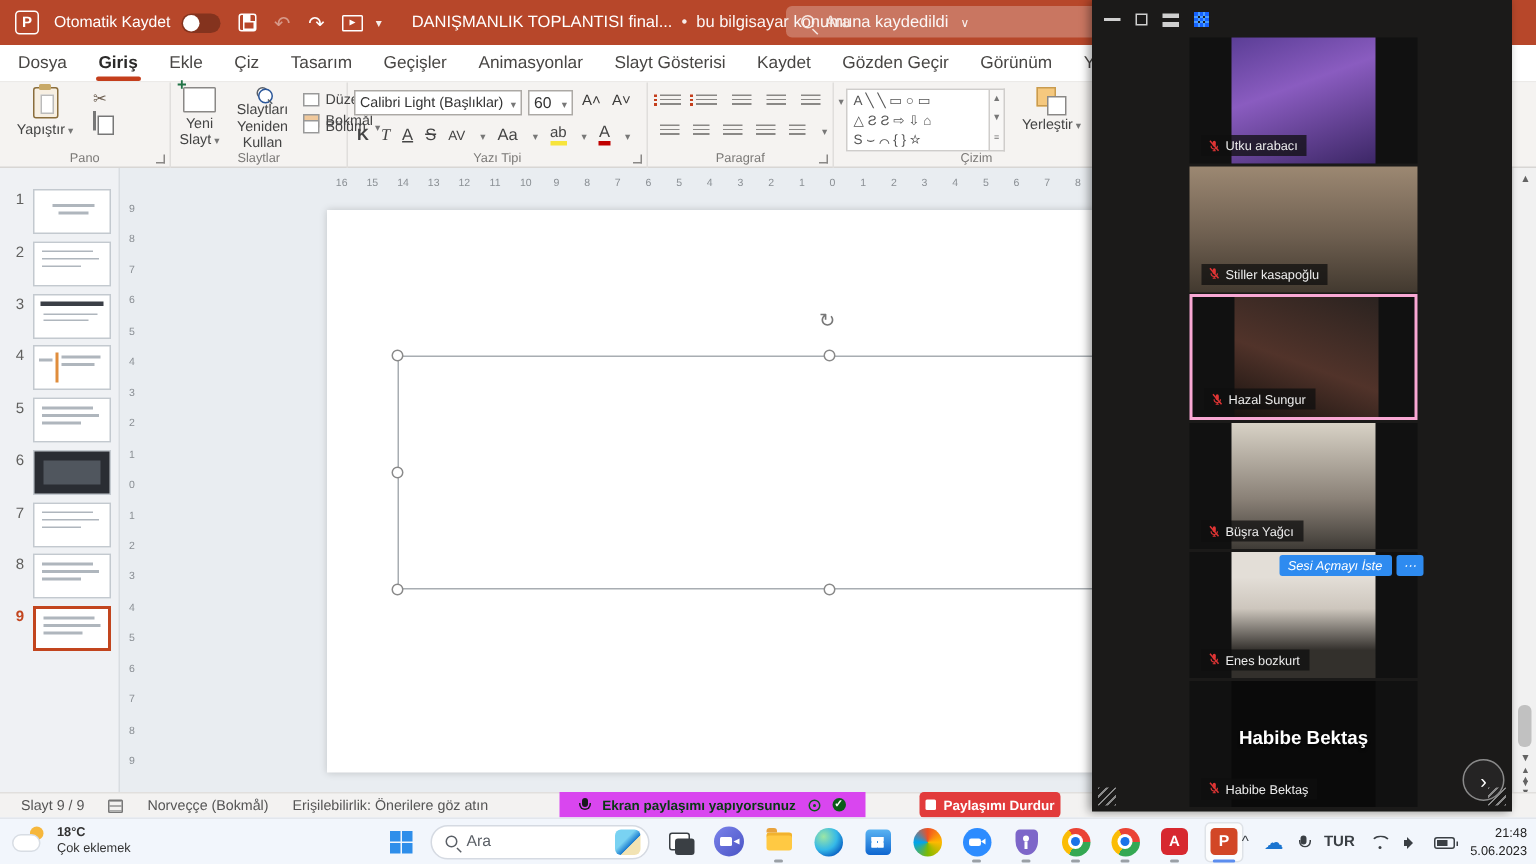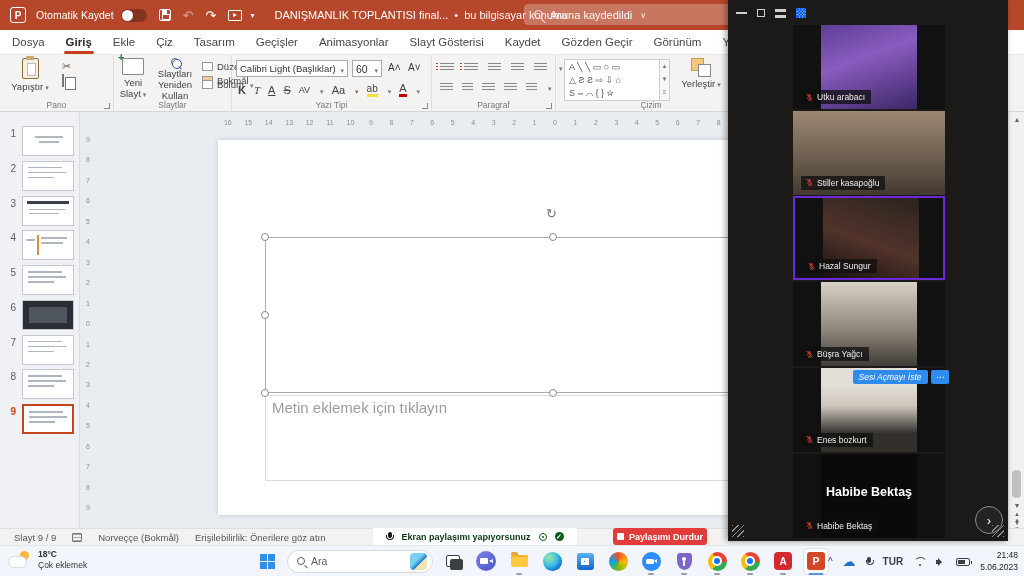--- a/index.html
+++ b/index.html
@@ -101,40 +101,40 @@
   .handle{position:absolute;width:8px;height:8px;border-radius:50%;background:#fff;border:1px solid #8a8a8a;}
   .rotate{position:absolute;left:546px;top:206px;font-size:13px;color:#777;}
 
   .vscroll{position:absolute;left:1008px;top:112px;width:16px;height:416px;background:#F1F1F1;border-left:1px solid #E2E2E2;font-size:7px;color:#636363;text-align:center;}
   .vthumb{position:absolute;left:3px;top:358px;width:9px;height:28px;background:#C1C1C1;border-radius:4px;}
   .vs{position:absolute;left:0;width:16px;line-height:8px;}
 
   
   .statusbar{position:absolute;left:0;top:528px;width:1024px;height:17px;background:#F3F2F1;border-top:1px solid #E1DFDD;display:flex;align-items:center;gap:16px;padding-left:14px;font-size:9.5px;color:#555;}
   .sb-ico{width:10px;height:9px;border:1px solid #777;border-radius:1px;background:repeating-linear-gradient(#aaa 0 1px,transparent 1px 3px);}
-  .share-green{position:absolute;left:373px;top:528px;width:204px;height:17px;background:#ffffff;display:flex;align-items:center;justify-content:center;gap:8px;font-size:9px;font-weight:bold;color:#083A12;}
+  .share-green{position:absolute;left:373px;top:528px;width:204px;height:17px;background:#d946ef;display:flex;align-items:center;justify-content:center;gap:8px;font-size:9px;font-weight:bold;color:#083A12;}
   .ring{width:8px;height:8px;border:1.3px solid #0B5C18;border-radius:50%;position:relative;}
   .ring:after{content:"";position:absolute;left:2px;top:2px;width:2px;height:2px;border-radius:50%;background:#0B5C18;}
   .gcheck{width:9px;height:9px;border-radius:50%;background:#0B5C18;color:#fff;font-size:7px;line-height:9px;text-align:center;font-weight:bold;}
   .stop-btn{position:absolute;left:613px;top:528px;width:94px;height:17px;background:#E23B3B;border-radius:3px;display:flex;align-items:center;justify-content:center;gap:5px;font-size:9px;font-weight:bold;color:#fff;}
   .stopsq{width:7px;height:7px;background:#fff;border-radius:1px;}
 
   
   .meet{position:absolute;left:728px;top:0;width:280px;height:541px;background:#1B1A19;box-shadow:-2px 0 6px rgba(0,0,0,.4);}
   .meet-controls{position:absolute;left:8px;top:7px;display:flex;align-items:center;gap:10px;height:12px;}
   .mc-min{width:11px;height:2px;background:#CFCFCF;}
   .mc-sq{width:8px;height:8px;border:1.5px solid #CFCFCF;}
   .mc-rows{width:11px;height:9px;background:repeating-linear-gradient(#CFCFCF 0 3px,transparent 3px 6px);}
   .mc-grid{width:10px;height:10px;background:
     repeating-linear-gradient(90deg,#4A9EFF 0 2.6px,transparent 2.6px 3.7px),
     repeating-linear-gradient(#4A9EFF 0 2.6px,transparent 2.6px 3.7px);background-blend-mode:multiply;}
   .tile{position:absolute;left:65px;width:152px;height:84px;background:#111;overflow:visible;}
   .tile .vid{position:absolute;top:0;bottom:0;left:28px;width:96px;}
   .tile.full .vid{left:0;width:152px;}
-  .tile.active{border:2px solid #6d28d9;}
+  .tile.active{border:2px solid #f9a8d4;}
   .nlabel{position:absolute;left:8px;bottom:5px;background:rgba(15,15,15,.75);color:#EDEDED;font-size:8.5px;padding:2px 6px 2px 4px;display:flex;align-items:center;gap:3px;white-space:nowrap;z-index:2;}
   .cname{position:absolute;left:0;right:0;top:38%;text-align:center;color:#fff;font-size:12.5px;font-weight:bold;text-shadow:0 1px 2px #000;z-index:2;}
   .unmute{position:absolute;top:2px;right:-4px;display:flex;gap:3px;z-index:3;font-style:italic;}
   .unmute .ub{background:#2E8BF0;color:#fff;font-size:8.5px;padding:2px 6px;border-radius:2px;white-space:nowrap;}
   .unmute .um{background:#2E8BF0;color:#fff;font-size:8.5px;padding:2px 5px;border-radius:2px;}
   .v-utku{background:linear-gradient(160deg,#5b3e96,#8a5cc0 40%,#3c2766);}
   .v-cihangir{background:linear-gradient(#9c8872,#6e5f50 55%,#42392f);}
   .v-hazal{background:linear-gradient(200deg,#2b2320,#51332a 55%,#17120f);}
   .v-busra{background:linear-gradient(#d8d2c6,#8a8177 60%,#3f3b36);}
   .v-enes{background:linear-gradient(#e3ded7 20%,#cdc6bd 45%,#33302c 78%);}
@@ -480,23 +480,20 @@
       <span style="top: 265.85px;">4</span>
       <span style="top: 286.3px;">5</span>
       <span style="top: 306.75px;">6</span>
       <span style="top: 327.2px;">7</span>
       <span style="top: 347.65px;">8</span>
       <span style="top: 368.1px;">9</span>
     </div>
 
   <div class="slide"></div>
   <div class="sel-box"></div>
-  <div class="body-ph">
-    <span>Metin eklemek için tıklayın</span>
-  </div>
   <span class="rotate">↻</span>
   <div class="handle" style="left:261px;top:233px;"></div>
   <div class="handle" style="left:549px;top:233px;"></div>
   <div class="handle" style="left:261px;top:311px;"></div>
   <div class="handle" style="left:261px;top:389px;"></div>
   <div class="handle" style="left:549px;top:389px;"></div>
 
   <div class="vscroll">
     <div class="vs" style="top:4px;">▲</div>
     <div class="vthumb"></div>

